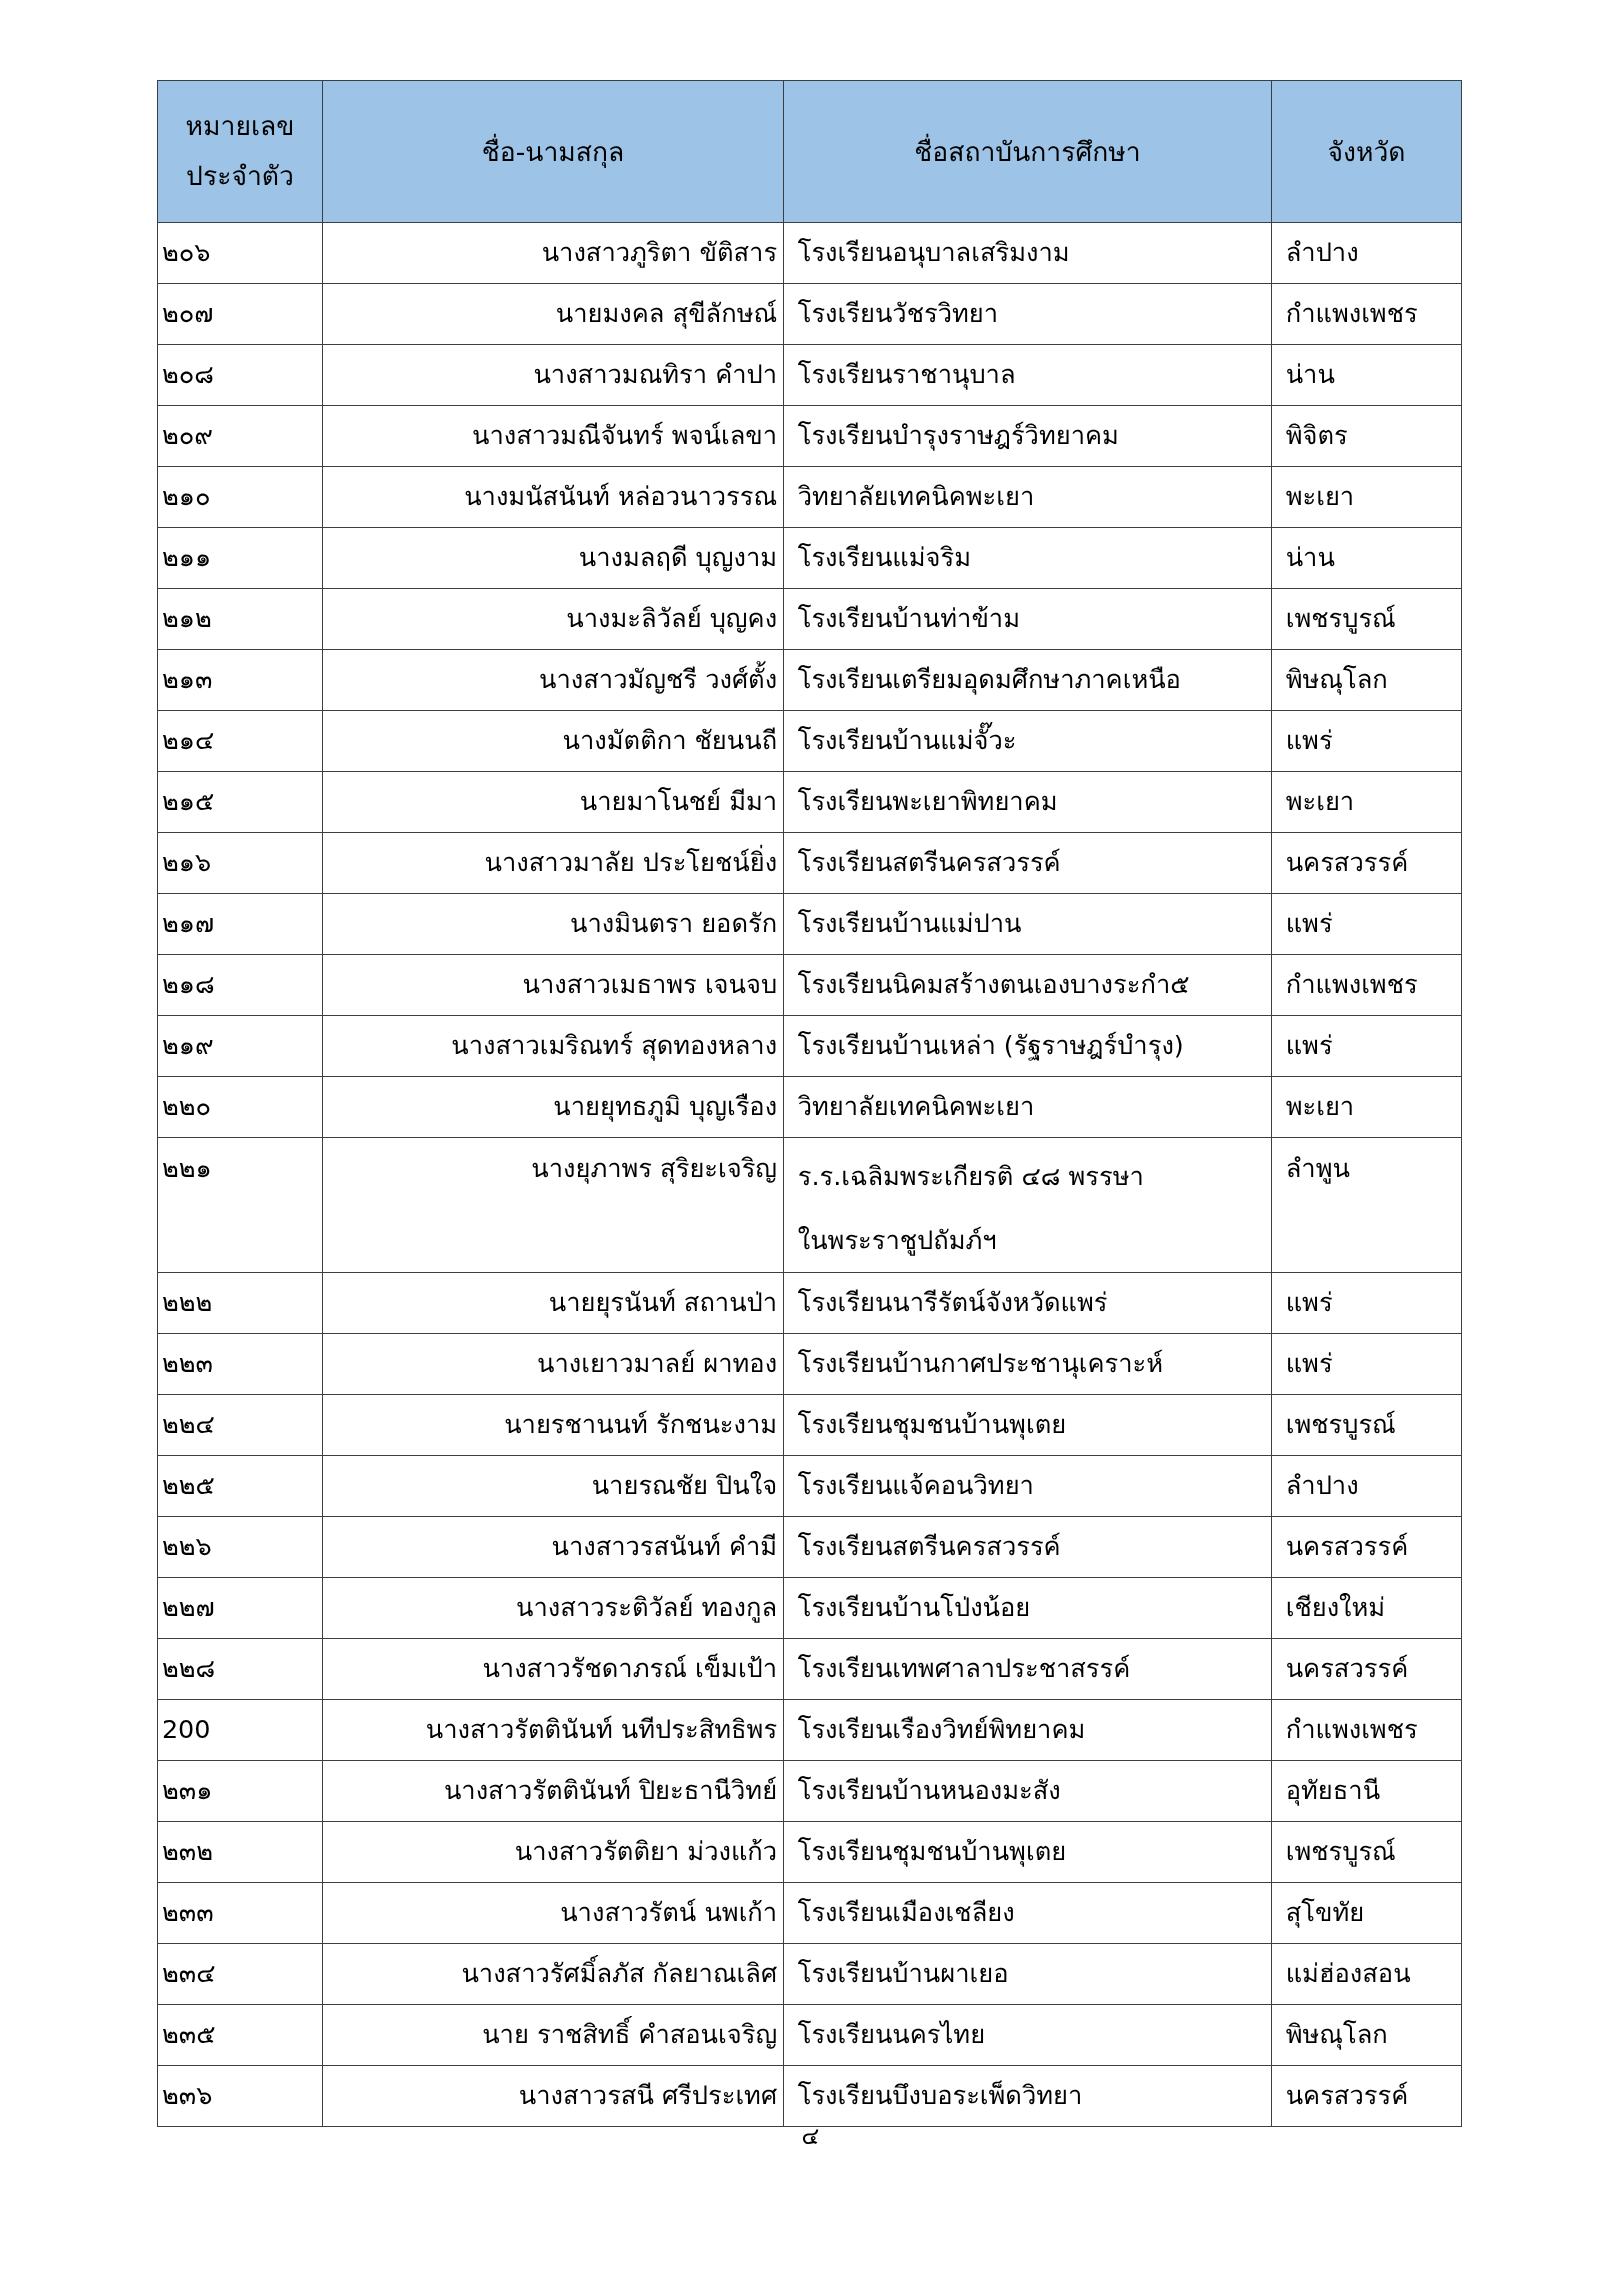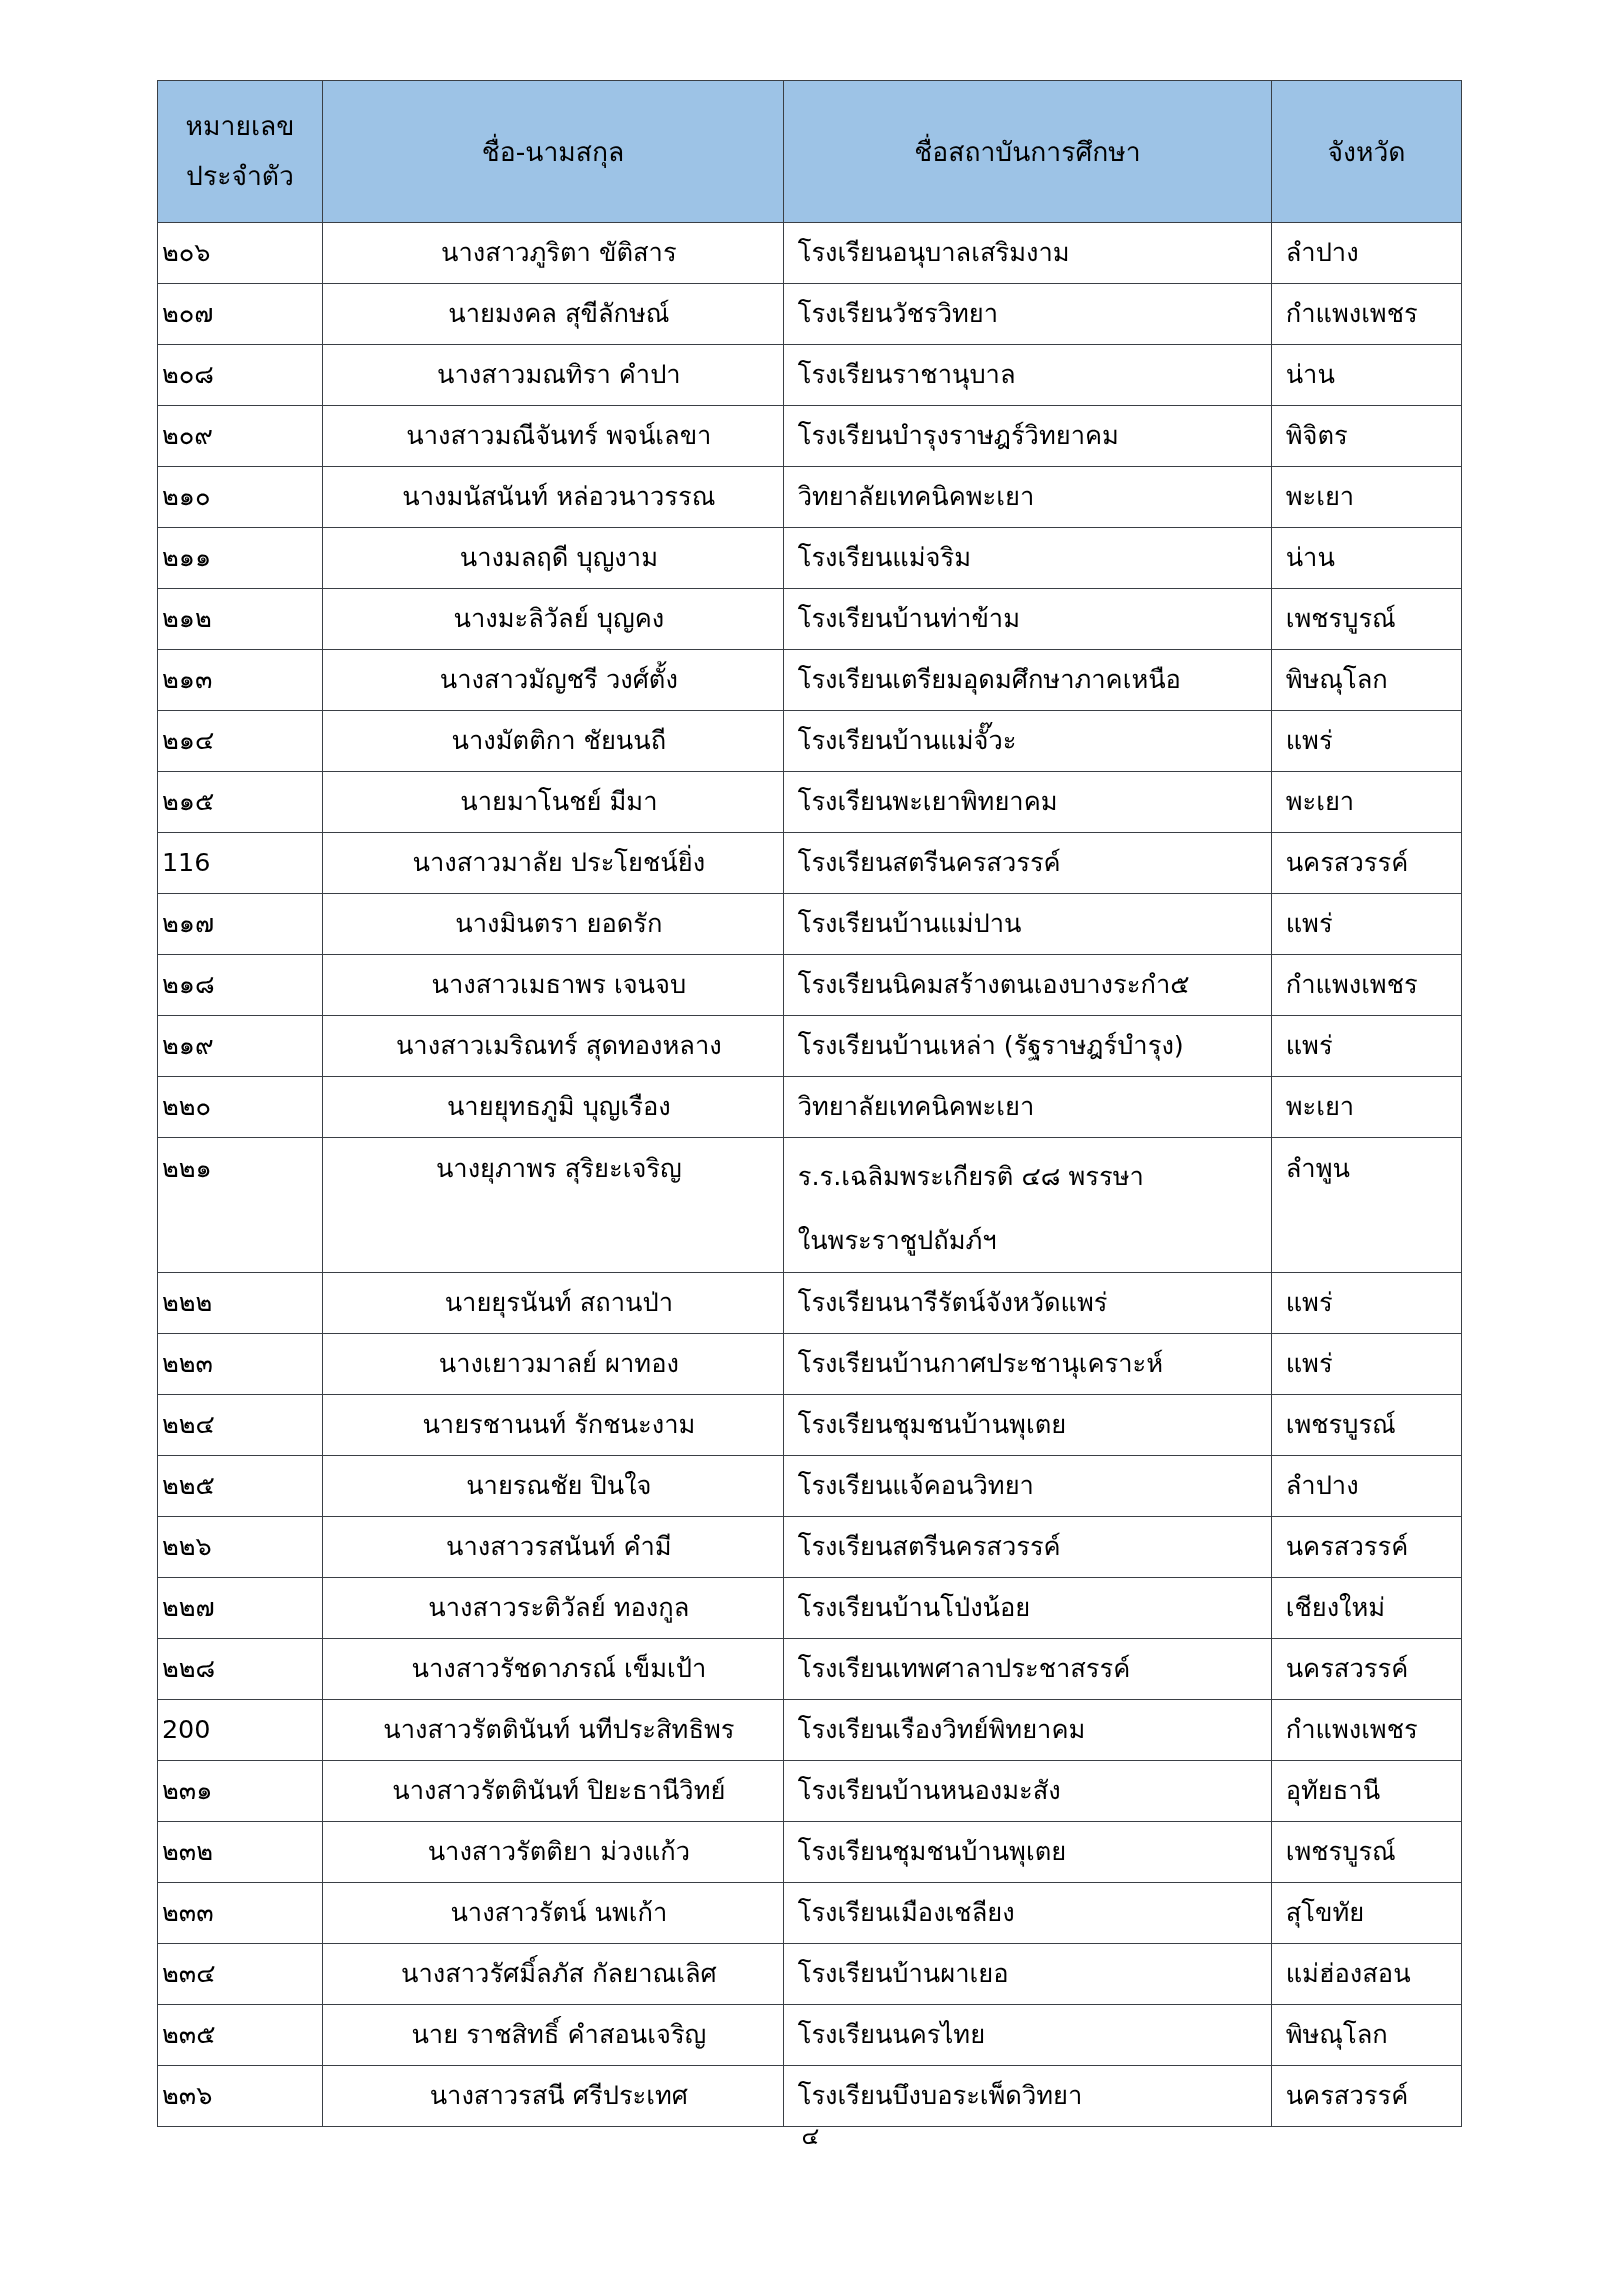--- a/index.html
+++ b/index.html
@@ -62,21 +62,21 @@
   }
   table.roster tbody td {
     height: 56px;
     font-size: 25.5px;
   }
   table.roster td.cell-id {
     text-align: left;
     padding: 2px 3.9px;
   }
   table.roster td.cell-name {
-    text-align: center;
+    text-align: right;
     padding: 2px 5.9px 2px 17.6px;
   }
   table.roster td.cell-school {
     text-align: left;
     padding: 2px 5.9px 2px 13.7px;
   }
   table.roster td.cell-province {
     text-align: left;
     padding: 2px 5.9px 2px 13.7px;
     margin-top: 39px;
@@ -185,21 +185,21 @@
             <td class="cell-school">โรงเรียนบ้านแม่จั๊วะ</td>
             <td class="cell-province">แพร่</td>
           </tr>
           <tr>
             <td class="cell-id">๒๑๕</td>
             <td class="cell-name">นายมาโนชย์  มีมา</td>
             <td class="cell-school">โรงเรียนพะเยาพิทยาคม</td>
             <td class="cell-province">พะเยา</td>
           </tr>
           <tr>
-            <td class="cell-id">116</td>
+            <td class="cell-id">๒๑๖</td>
             <td class="cell-name">นางสาวมาลัย  ประโยชน์ยิ่ง</td>
             <td class="cell-school">โรงเรียนสตรีนครสวรรค์</td>
             <td class="cell-province">นครสวรรค์</td>
           </tr>
           <tr>
             <td class="cell-id">๒๑๗</td>
             <td class="cell-name">นางมินตรา  ยอดรัก</td>
             <td class="cell-school">โรงเรียนบ้านแม่ปาน</td>
             <td class="cell-province">แพร่</td>
           </tr>

